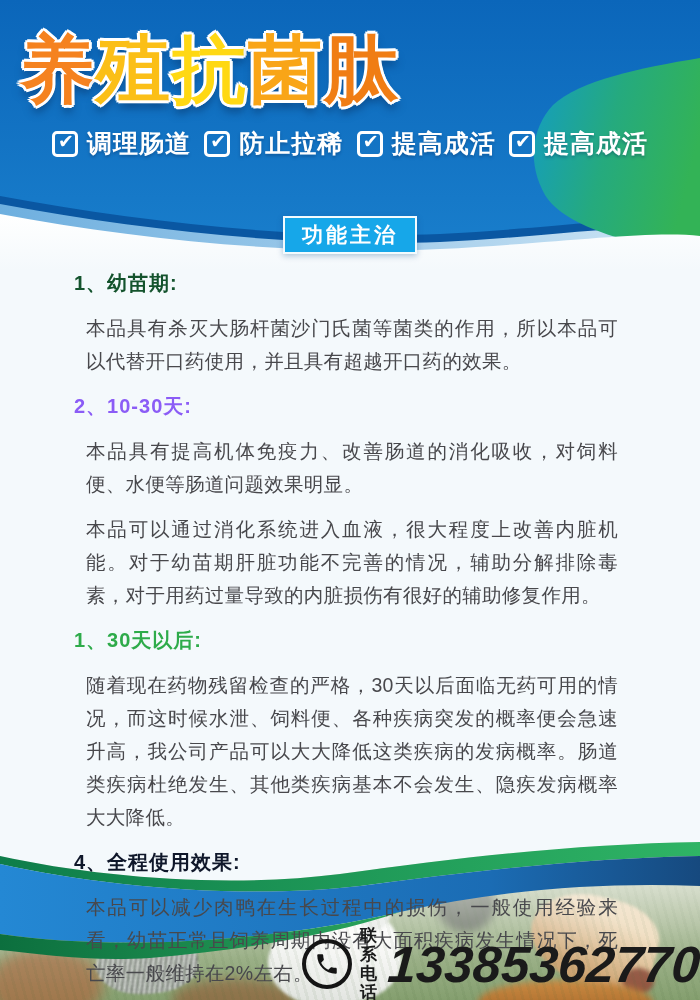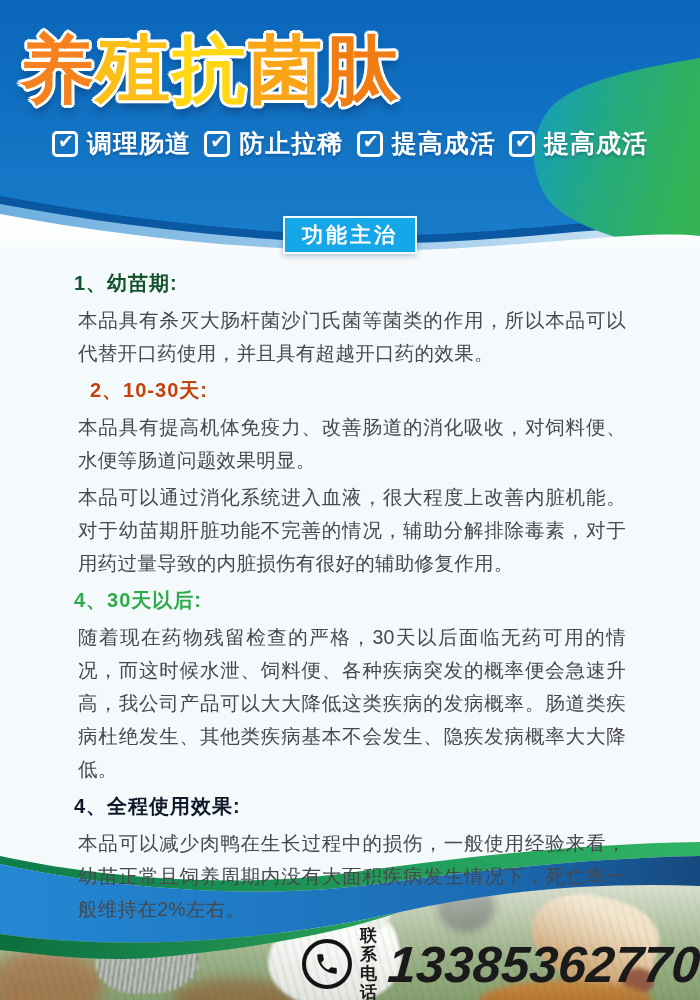--- a/index.html
+++ b/index.html
@@ -51,21 +51,21 @@
     border:2px solid rgba(255,255,255,.95); border-radius:0;
     padding:3px 17px; font-size:21px; font-weight:700; letter-spacing:3px;
     box-shadow:0 2px 6px rgba(0,70,130,.3);
   }
   .sections{padding:4px 70px 0 74px;}
   .sec-heading{
     font-size:20px; font-weight:700; line-height:33px; margin:2px 0 0 0;
     letter-spacing:1px;
   }
   .sec-p{
-    font-size:19.5px; line-height:33px; margin:4px; color:#48484c;
+    font-size:19.5px; line-height:33px; margin:12px; color:#48484c;
     text-align:justify; letter-spacing:.3px;
   }
 
   
   .photo{position:absolute; top:840px; left:0; width:700px; height:160px; z-index:1;
     background:linear-gradient(180deg,#c2cab2 0%,#adbb98 30%,#94aa7e 60%,#7e9a67 100%);
   }
   .photo .blob{position:absolute; filter:blur(2px);}
   .blob.dark-chicken{left:437px; top:38px; width:58px; height:54px; border-radius:50%;
     background:radial-gradient(circle at 45% 40%, #60665c, #494f47); filter:blur(4px); opacity:.85;}
@@ -183,27 +183,27 @@
   <div class="content">
     <div class="badge">功能主治</div>
     <div class="sections">
 
       <div>
         <div class="sec-heading" style="color: #14532d;">1、幼苗期:</div>
         <p class="sec-p">本品具有杀灭大肠杆菌沙门氏菌等菌类的作用，所以本品可以代替开口药使用，并且具有超越开口药的效果。</p>
       </div>
 
       <div>
-        <div class="sec-heading" style="color: #c2410c; margin-left: 16px;">2、10-30天:</div>
+        <div class="sec-heading" style="color: #8b5cf6;">2、10-30天:</div>
         <p class="sec-p">本品具有提高机体免疫力、改善肠道的消化吸收，对饲料便、水便等肠道问题效果明显。</p>
         <p class="sec-p">本品可以通过消化系统进入血液，很大程度上改善内脏机能。对于幼苗期肝脏功能不完善的情况，辅助分解排除毒素，对于用药过量导致的内脏损伤有很好的辅助修复作用。</p>
       </div>
 
       <div>
-        <div class="sec-heading" style="color: rgb(46, 171, 74);">4、30天以后:</div>
+        <div class="sec-heading" style="color: rgb(46, 171, 74);">1、30天以后:</div>
         <p class="sec-p">随着现在药物残留检查的严格，30天以后面临无药可用的情况，而这时候水泄、饲料便、各种疾病突发的概率便会急速升高，我公司产品可以大大降低这类疾病的发病概率。肠道类疾病杜绝发生、其他类疾病基本不会发生、隐疾发病概率大大降低。</p>
       </div>
 
       <div>
         <div class="sec-heading" style="color: #0f172a;">4、全程使用效果:</div>
         <p class="sec-p">本品可以减少肉鸭在生长过程中的损伤，一般使用经验来看，幼苗正常且饲养周期内没有大面积疾病发生情况下，死亡率一般维持在2%左右。</p>
       </div>
 
     </div>
   </div>

